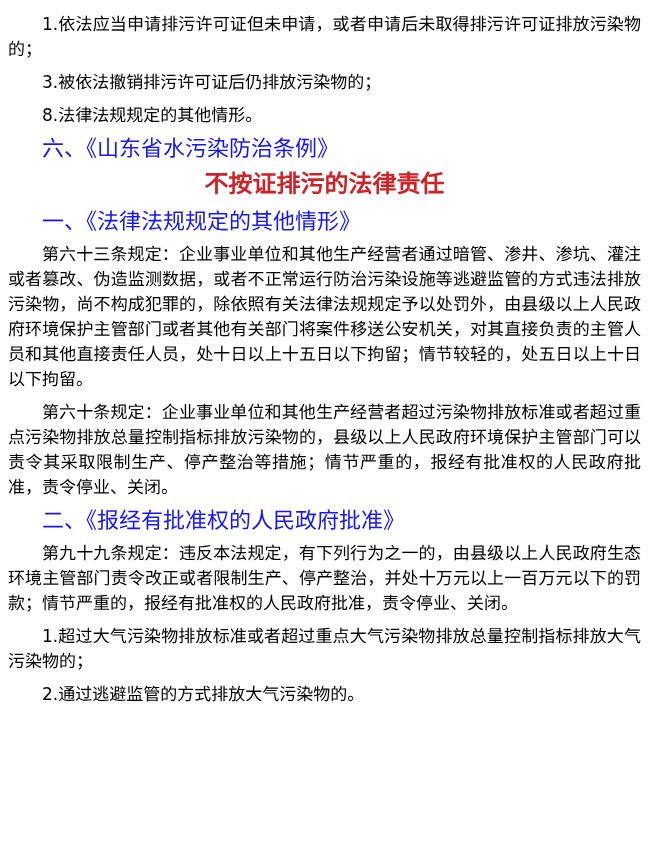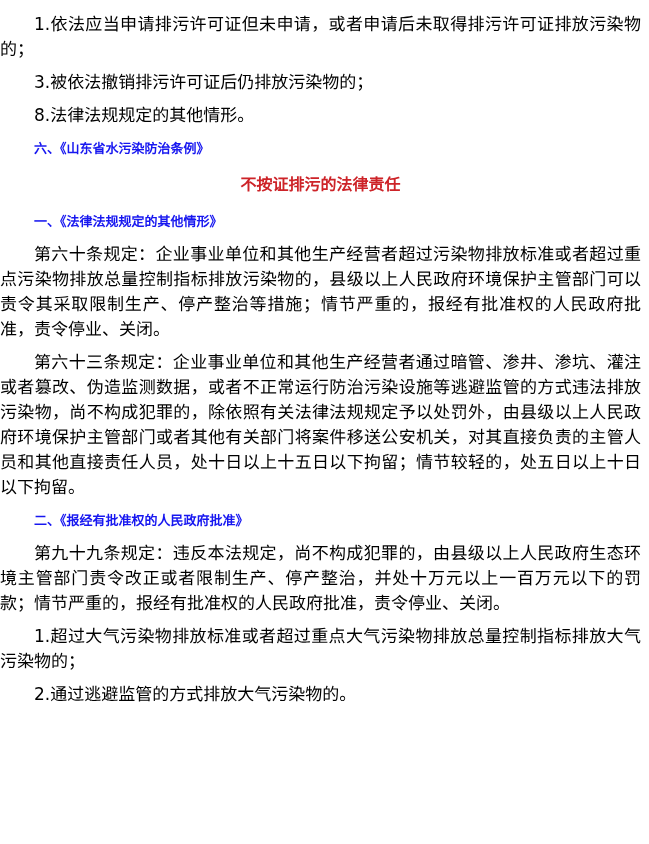--- a/index.html
+++ b/index.html
@@ -13,59 +13,59 @@
   body{
     background:var(--background);
     font-family:"DejaVu Sans", sans-serif;
   }
   .page{
     width:649px;
     height:844px;
     margin:0 auto;
     background:var(--background);
     color:var(--body-text);
-    padding:4px 8px 6px 0;
+    padding:4px 8px 6px 8px;
     overflow:hidden;
     font-size:17px;
     line-height:25px;
     text-align:justify;
   }
   .para{
     margin:8px 0;
     text-indent:34px;
     color:var(--body-text);
     font-weight:normal;
   }
   .heading{
     margin:8px 0;
     text-indent:34px;
     color:var(--heading-blue);
-    font-weight:bold;
-    font-size:13px;
+    font-weight:normal;
+    font-size:22px;
     line-height:25px;
   }
   .center-title{
     margin:11px 0 12px 0;
     text-indent:0;
     text-align:center;
     color:var(--title-red);
     font-weight:bold;
-    font-size:16px;
+    font-size:24px;
     line-height:25px;
   }
 </style>
 </head>
 <body>
 
 <div class="page">
   <p class="para">1.依法应当申请排污许可证但未申请，或者申请后未取得排污许可证排放污染物的；</p>
   <p class="para">3.被依法撤销排污许可证后仍排放污染物的；</p>
   <p class="para">8.法律法规规定的其他情形。</p>
   <h2 class="heading">六、《山东省水污染防治条例》</h2>
   <h1 class="center-title">不按证排污的法律责任</h1>
   <h2 class="heading">一、《法律法规规定的其他情形》</h2>
+  <p class="para">第六十三条规定：企业事业单位和其他生产经营者通过暗管、渗井、渗坑、灌注或者篡改、伪造监测数据，或者不正常运行防治污染设施等逃避监管的方式违法排放污染物，尚不构成犯罪的，除依照有关法律法规规定予以处罚外，由县级以上人民政府环境保护主管部门或者其他有关部门将案件移送公安机关，对其直接负责的主管人员和其他直接责任人员，处十日以上十五日以下拘留；情节较轻的，处五日以上十日以下拘留。</p>
   <p class="para">第六十条规定：企业事业单位和其他生产经营者超过污染物排放标准或者超过重点污染物排放总量控制指标排放污染物的，县级以上人民政府环境保护主管部门可以责令其采取限制生产、停产整治等措施；情节严重的，报经有批准权的人民政府批准，责令停业、关闭。</p>
-  <p class="para">第六十三条规定：企业事业单位和其他生产经营者通过暗管、渗井、渗坑、灌注或者篡改、伪造监测数据，或者不正常运行防治污染设施等逃避监管的方式违法排放污染物，尚不构成犯罪的，除依照有关法律法规规定予以处罚外，由县级以上人民政府环境保护主管部门或者其他有关部门将案件移送公安机关，对其直接负责的主管人员和其他直接责任人员，处十日以上十五日以下拘留；情节较轻的，处五日以上十日以下拘留。</p>
   <h2 class="heading">二、《报经有批准权的人民政府批准》</h2>
-  <p class="para">第九十九条规定：违反本法规定，尚不构成犯罪的，由县级以上人民政府生态环境主管部门责令改正或者限制生产、停产整治，并处十万元以上一百万元以下的罚款；情节严重的，报经有批准权的人民政府批准，责令停业、关闭。</p>
+  <p class="para">第九十九条规定：违反本法规定，有下列行为之一的，由县级以上人民政府生态环境主管部门责令改正或者限制生产、停产整治，并处十万元以上一百万元以下的罚款；情节严重的，报经有批准权的人民政府批准，责令停业、关闭。</p>
   <p class="para">1.超过大气污染物排放标准或者超过重点大气污染物排放总量控制指标排放大气污染物的；</p>
   <p class="para">2.通过逃避监管的方式排放大气污染物的。</p>
 </div>
 
 </body></html>

